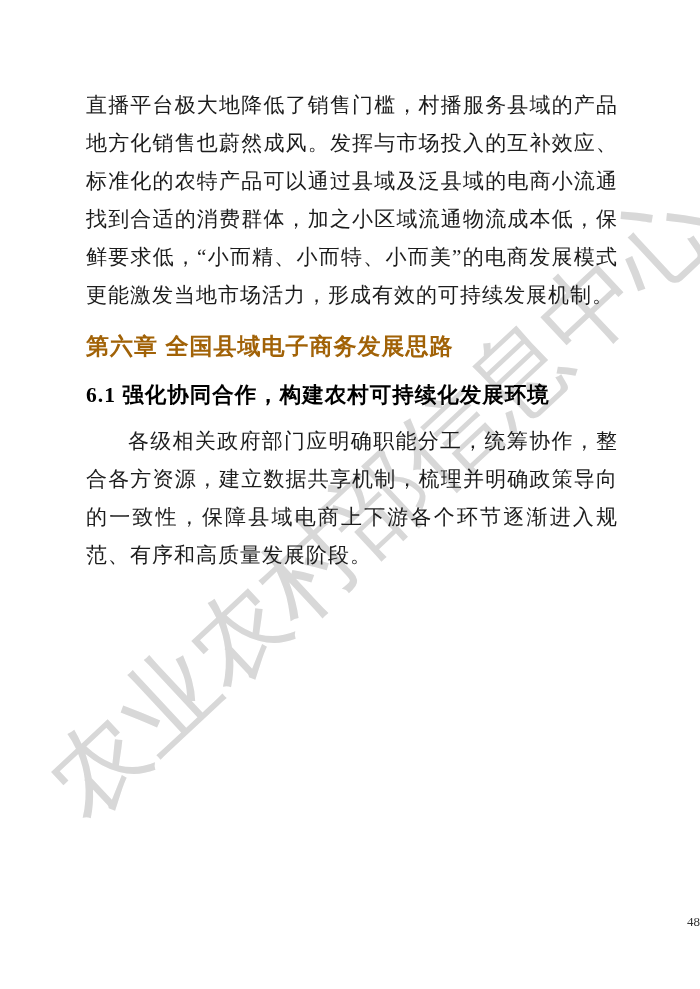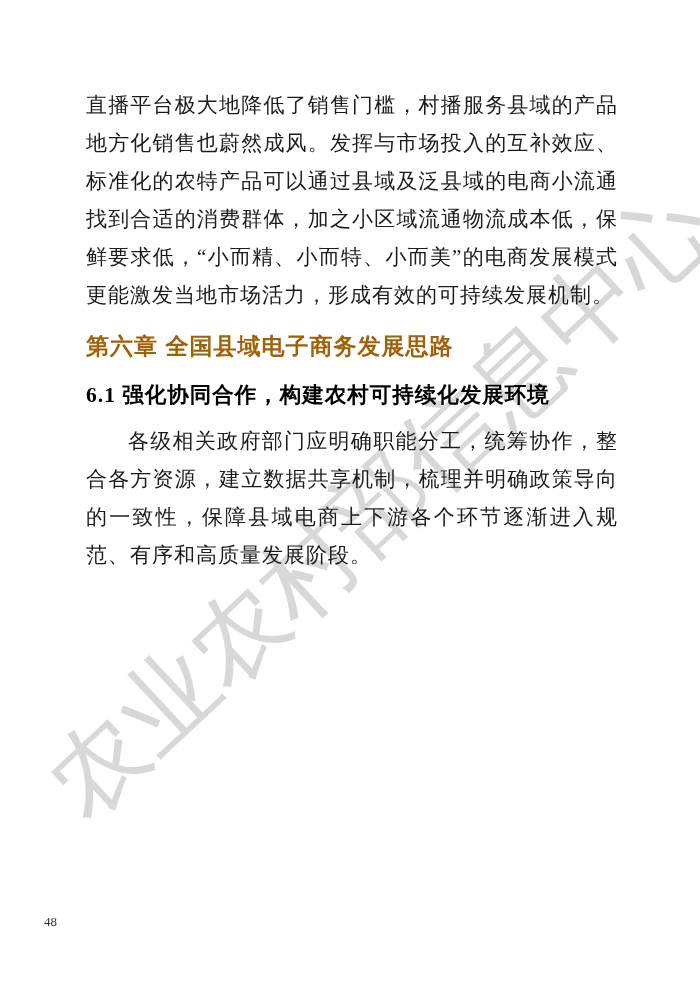--- a/index.html
+++ b/index.html
@@ -69,21 +69,21 @@
     font-size: 21.5px;
     line-height: 30px;
     color: #000000;
     letter-spacing: 1px;
   }
   .page-number {
     position: absolute;
     left: 0;
     right: 0;
     top: 914px;
-    text-align: left;
+    text-align: right;
     font-family: "Liberation Serif", serif;
     font-size: 13px;
     color: #333333;
     z-index: 1;
     padding-left: 44px;
   }
 </style>
 </head>
 <body>
 

